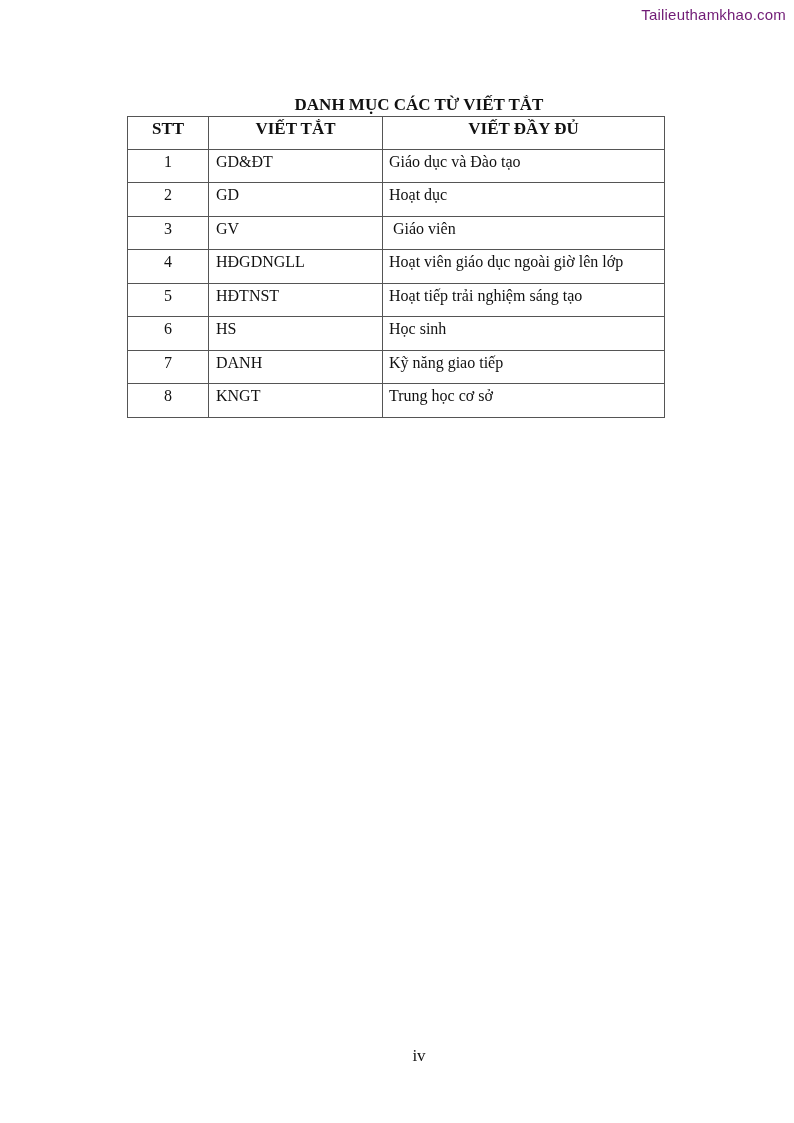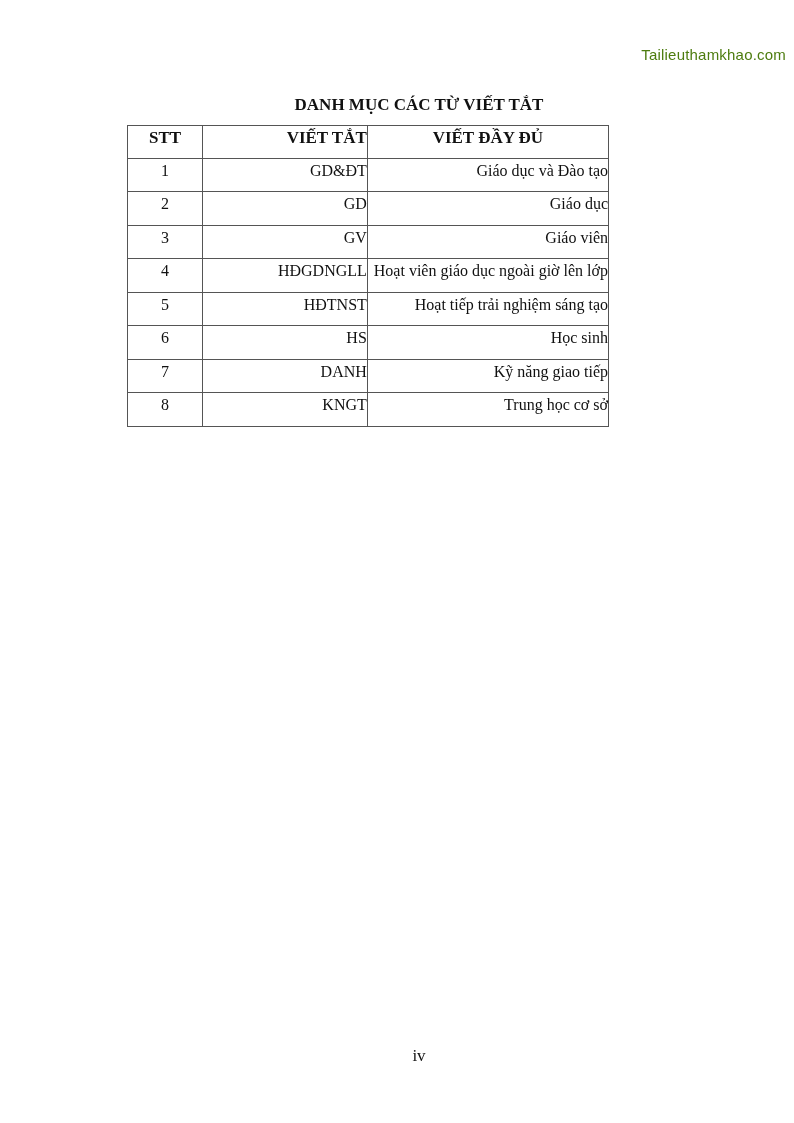--- a/index.html
+++ b/index.html
@@ -1,55 +1,55 @@
 <!DOCTYPE html>
 <html><head>
 <meta charset="utf-8">
 <style>
   html, body { margin: 0; padding: 0; background: #ffffff; }
   body { width: 794px; height: 1123px; position: relative; overflow: hidden;
          font-family: "Liberation Serif", "DejaVu Serif", serif; color: #111; }
   .watermark { position: absolute; top: 6px; right: 8px; font-family: "Liberation Sans", "DejaVu Sans", sans-serif;
-               font-size: 15px; color: #4d7c0f; letter-spacing: 0.2px; margin-top: 40px; }
+               font-size: 15px; color: #701a75; letter-spacing: 0.2px; }
   .title { position: absolute; top: 95px; left: 0; width: 838px; text-align: center;
            font-weight: bold; font-size: 17px; }
-  table.abbr { position: absolute; top: 125px; left: 127px; width: 482px; border-collapse: collapse; font-size: 16px; }
+  table.abbr { position: absolute; top: 116px; left: 127px; width: 538px; border-collapse: collapse; font-size: 16px; }
   table.abbr th, table.abbr td { border: 1px solid #555; height: 29.5px; padding: 0; vertical-align: top; }
   table.abbr th { font-weight: bold; text-align: center; font-size: 17px; padding-top: 2px; }
   table.abbr td { padding-top: 3px; }
   .c-stt { width: 80px; text-align: center; }
-  .c-short { width: 166px; padding-left: 7px !important; text-align: right; }
-  .c-full { text-align: right; padding-left: 6px !important; white-space: pre; margin-top: 20px; }
+  .c-short { width: 166px; padding-left: 7px !important; text-align: left; }
+  .c-full { text-align: left; padding-left: 6px !important; white-space: pre; margin-top: 20px; }
   .pagenum { position: absolute; top: 1046px; left: 0; width: 838px; text-align: center; font-size: 17px; }
 </style>
 </head>
 <body>
 
 <div class="watermark">Tailieuthamkhao.com</div>
 
 <div class="title">DANH MỤC CÁC TỪ VIẾT TẮT</div>
 
 <table class="abbr">
   <thead>
     <tr>
       <th class="c-stt">STT</th>
-      <th class="c-short" style="text-align:right;padding-left:0!important">VIẾT TẮT</th>
+      <th class="c-short" style="text-align:center;padding-left:0!important">VIẾT TẮT</th>
       <th>VIẾT ĐẦY ĐỦ</th>
     </tr>
   </thead>
   <tbody>
     <tr>
       <td class="c-stt">1</td>
       <td class="c-short">GD&amp;ĐT</td>
       <td class="c-full">Giáo dục và Đào tạo</td>
     </tr>
     <tr>
       <td class="c-stt">2</td>
       <td class="c-short">GD</td>
-      <td class="c-full">Giáo dục</td>
+      <td class="c-full">Hoạt dục</td>
     </tr>
     <tr>
       <td class="c-stt">3</td>
       <td class="c-short">GV</td>
       <td class="c-full"> Giáo viên</td>
     </tr>
     <tr>
       <td class="c-stt">4</td>
       <td class="c-short">HĐGDNGLL</td>
       <td class="c-full">Hoạt viên giáo dục ngoài giờ lên lớp</td>

